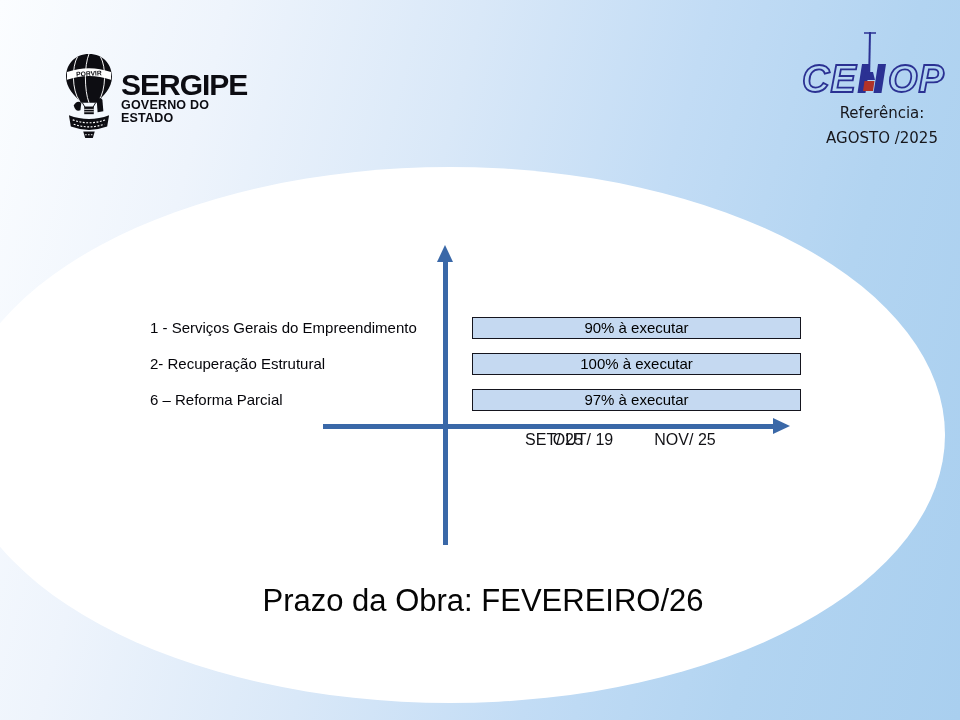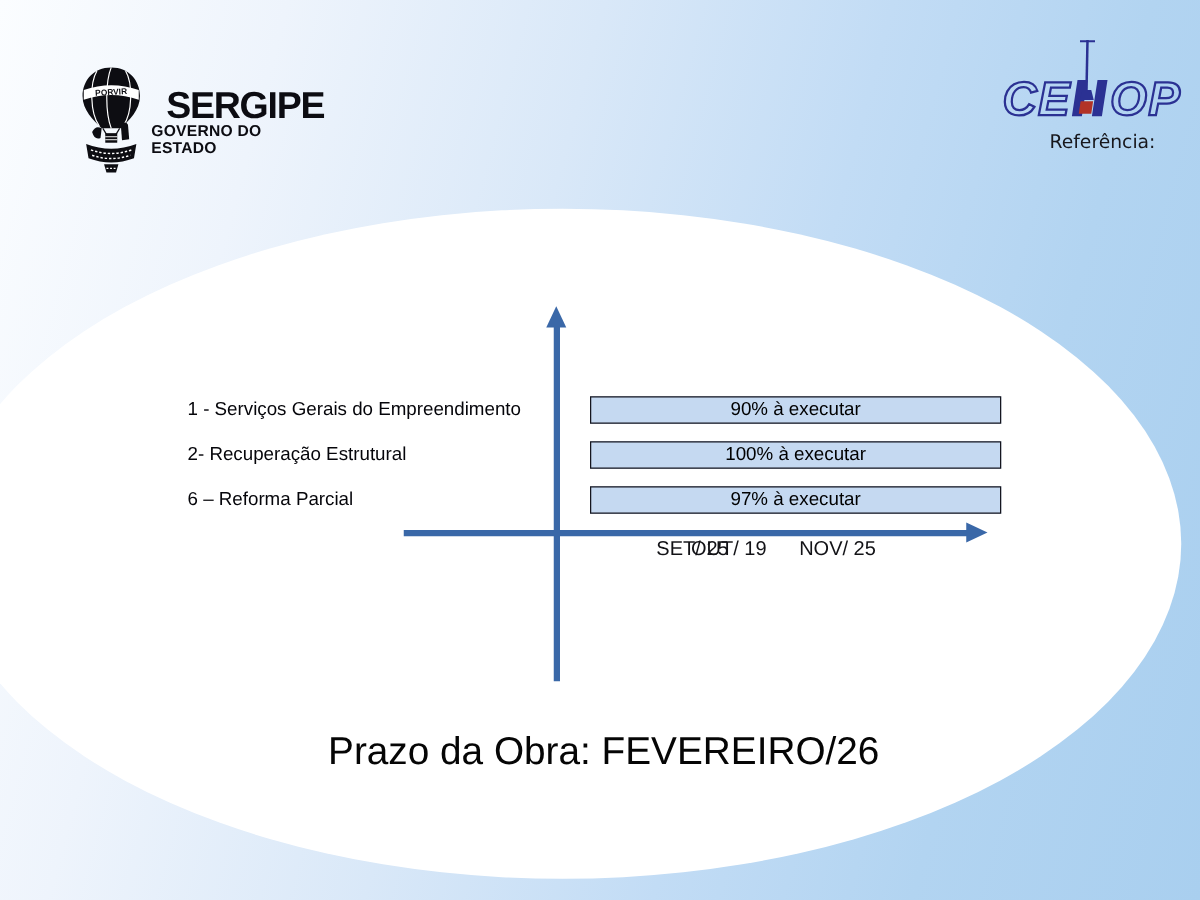--- a/index.html
+++ b/index.html
@@ -8,21 +8,21 @@
     position:relative;width:960px;height:720px;overflow:hidden;
     background:linear-gradient(105deg,#fbfdff 0%,#eef4fc 20%,#d9e8f8 42%,#c2dcf5 62%,#b2d4f1 80%,#a9cfef 100%);
   }
   .ellipse{
     position:absolute;left:-45px;top:167px;width:990px;height:536px;
     background:#ffffff;border-radius:50%;
   }
   
   .sergipe-logo{position:absolute;left:60px;top:52px;width:58px;height:88px;}
   .sergipe-text{position:absolute;left:121px;top:71px;width:130px;color:#0c0c12;}
-  .sergipe-name{font-size:30px;font-weight:700;letter-spacing:-1px;line-height:28px;margin-left:12px;}
+  .sergipe-name{font-size:30px;font-weight:700;letter-spacing:-1px;line-height:28px;}
   .sergipe-sub{font-size:12.5px;font-weight:700;letter-spacing:0.2px;line-height:13px;}
   .title-block{
     position:absolute;left:248px;top:56px;width:554px;
     color:#1F3864;font-size:32px;line-height:36px;font-weight:400;
   }
   .t-center{text-align:center;}
   .t-justify{text-align:justify;text-align-last:justify;}
   .t-left{text-align:left;white-space:pre-wrap;}
   .cehop-logo{position:absolute;left:800px;top:30px;width:150px;height:72px;}
   .reference{
@@ -44,21 +44,21 @@
   .bar1{top:317px;} .bar2{top:353px;} .bar3{top:389px;}
   .row-label{
     position:absolute;left:150px;width:291px;
     font-size:15px;line-height:20px;color:#05050a;
   }
   .rl1{top:318px;} .rl2{top:354px;} .rl3{top:390px;}
   .month{
     position:absolute;top:431px;width:90px;text-align:center;
     font-size:16px;color:#121216;
   }
-  .m1{left:468px;margin-left:41px;} .m2{left:538px;} .m3{left:625px;}
+  .m1{left:468px;margin-left:41px;} .m2{left:538px;} .m3{left:640px;}
   
   .footer-text{
     position:absolute;left:130px;top:583px;width:706px;text-align:center;
     font-size:31px;color:#050505;
   }
 </style>
 </head>
 <body>
 
 <div class="slide">
@@ -95,20 +95,21 @@
     <line x1="70" y1="2" x2="69.2" y2="42" stroke="#2B3193" stroke-width="2"></line>
     <text x="2" y="62" font-size="38" font-style="italic" font-weight="bold" fill="none" stroke="#2B3193" stroke-width="1.8" letter-spacing="1">CE</text>
     <polygon points="62,34 70,34 65.5,63 57.5,63" fill="#2B3193"></polygon>
     <polygon points="78,34 86,34 81.5,63 73.5,63" fill="#2B3193"></polygon>
     <polygon points="66,42 73,42 75,50 64,50" fill="#2B3193"></polygon>
     <polygon points="64.5,51 74.5,51 73,61 63,61" fill="#B23327"></polygon>
     <text x="88" y="62" font-size="38" font-style="italic" font-weight="bold" fill="none" stroke="#2B3193" stroke-width="1.8" letter-spacing="1">OP</text>
   </svg>
   <div class="reference">
     <div>Referência:</div>
+    <div>AGOSTO /2025</div>
   </div>
 
   <div class="v-arrow"></div>
   <div class="v-axis"></div>
   <div class="h-axis"></div>
   <div class="h-arrow"></div>
 
   <div class="row-label rl1">1 - Serviços Gerais do Empreendimento</div>
   <div class="row-label rl2">2- Recuperação Estrutural</div>
   <div class="row-label rl3">6 – Reforma Parcial</div>

